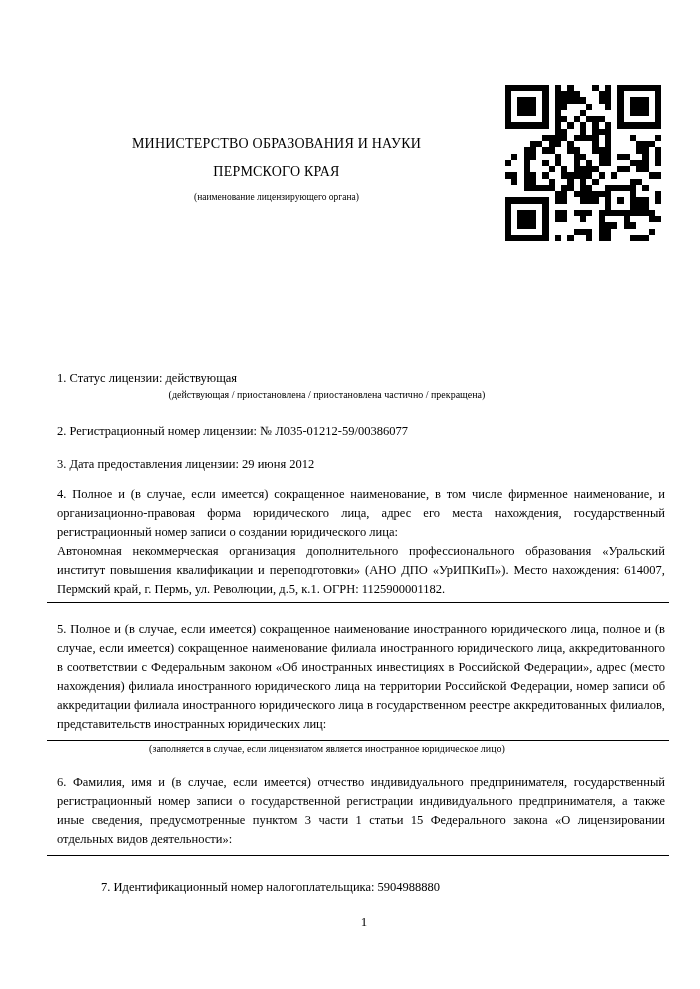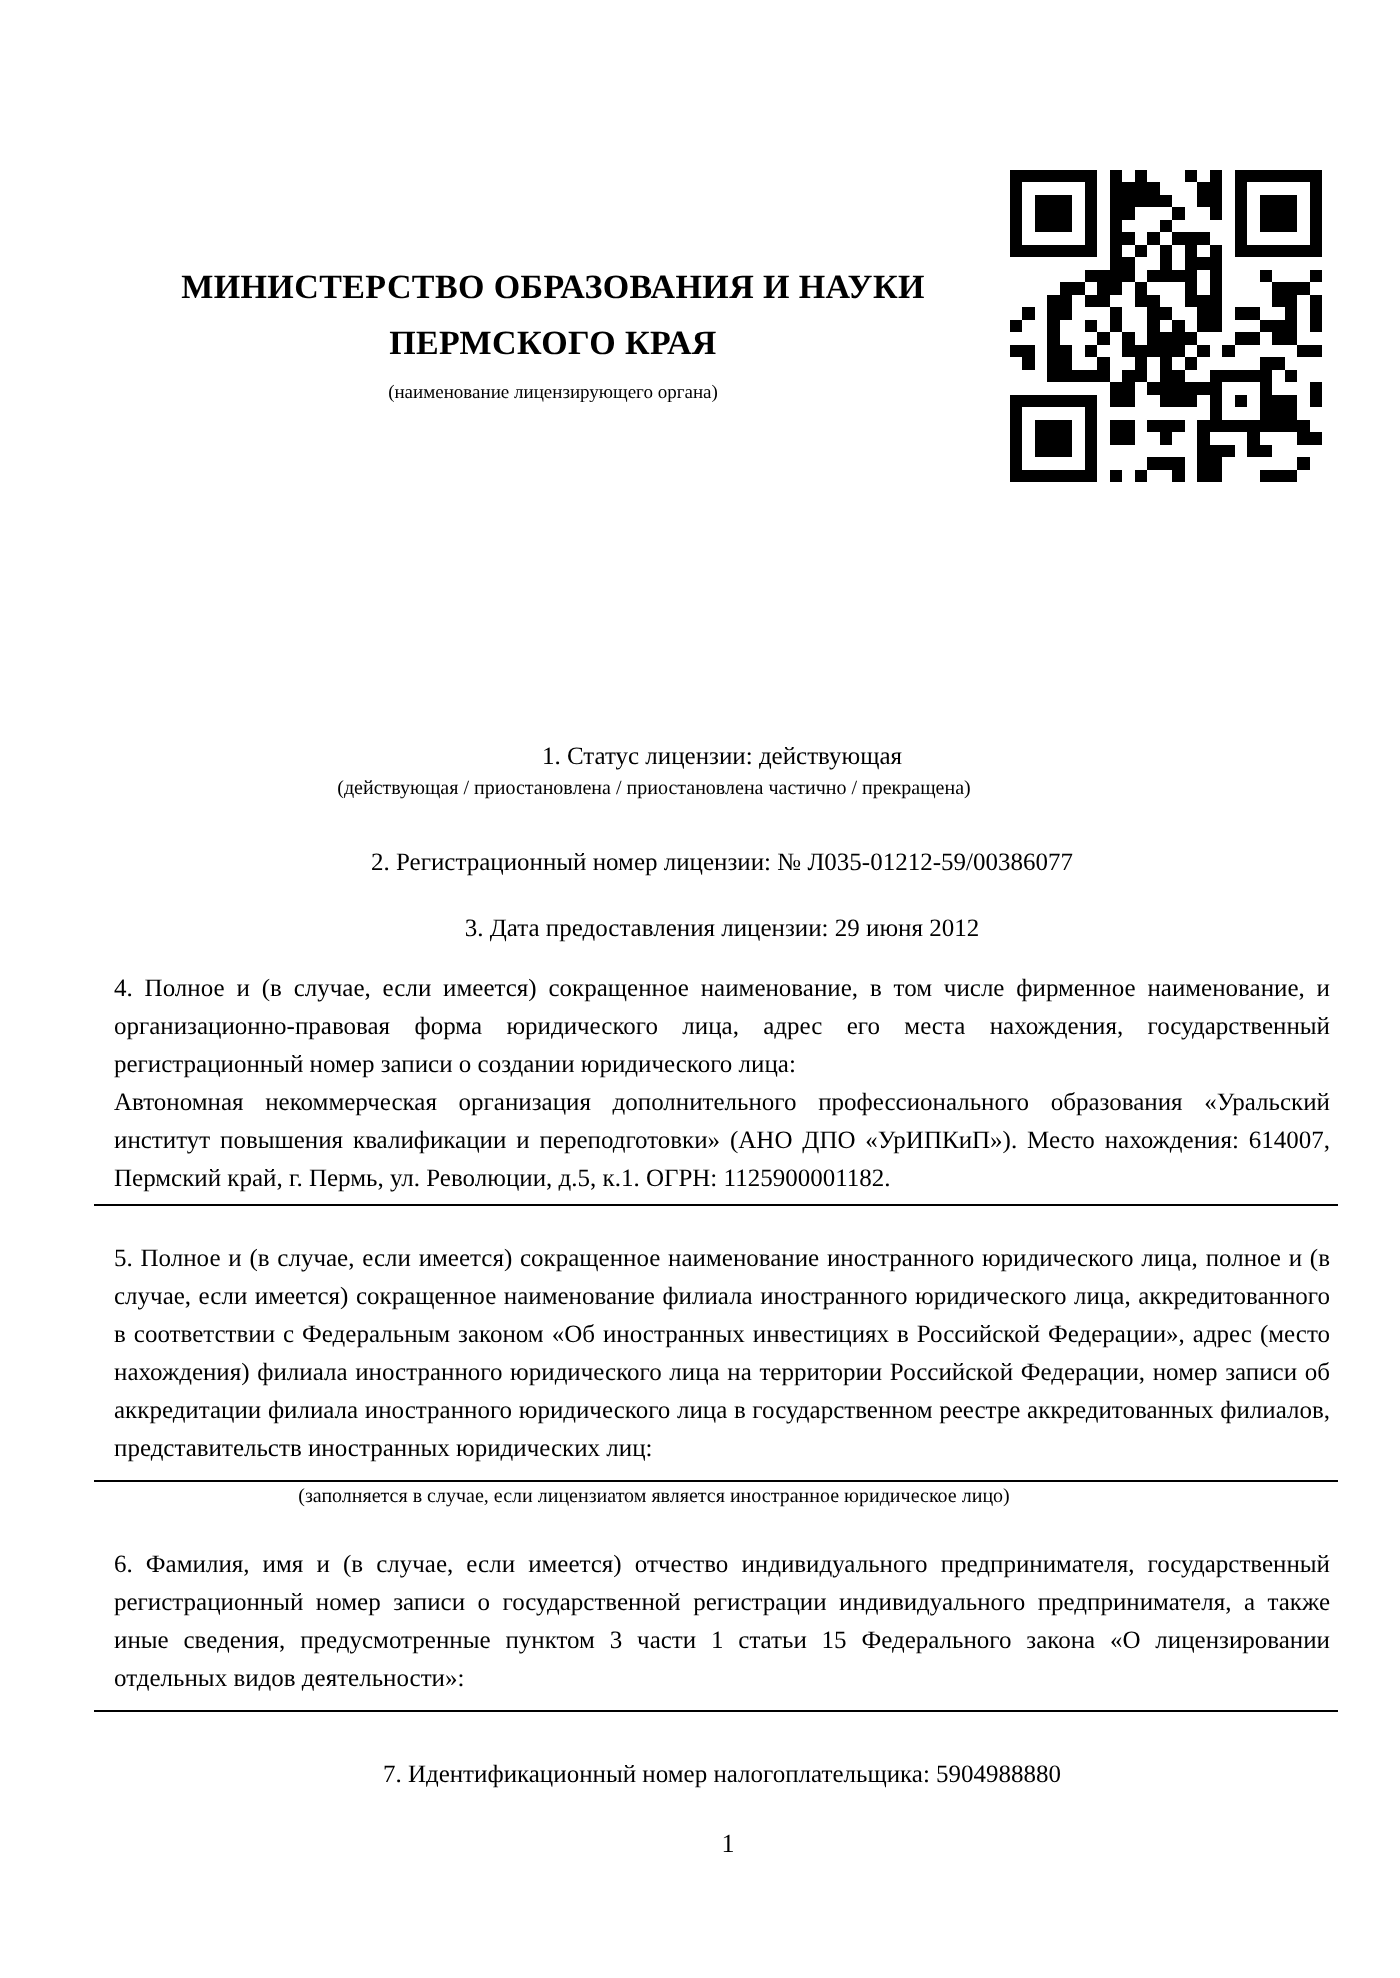--- a/index.html
+++ b/index.html
@@ -16,52 +16,52 @@
   .qr {
     position:absolute; top:85px; left:505px;
     width:156px; height:156px;
   }
   
   .header-block {
     position:absolute; top:130px; left:40px; width:473px;
     text-align:center;
   }
   .org-line {
-    font-weight:700; font-size:17px; line-height:28px; letter-spacing:0.2px;
+    font-weight:400; font-size:14px; line-height:28px; letter-spacing:0.2px;
   }
   .org-caption { font-size:9.5px; line-height:12px; margin-top:5px; }
 
   
   .title-block {
     position:absolute; top:300px; left:62px; width:608px;
     text-align:center; font-size:13px; line-height:20px;
   }
 
   
   .content {
     position:absolute; top:369px; left:57px; width:608px;
     font-size:12.5px; line-height:18px;
   }
-  .line  { line-height:18px;text-align:center; }
+  .line  { line-height:18px; }
   .para  { text-align:justify; line-height:19px; }
   .caption {
     font-size:10px; line-height:12px; text-align:center;
     position:relative; left:-34px;
   }
   .rule {
     height:0; border-top:1.8px solid #000;
     margin-left:-10px; margin-right:-4px;
   }
   .mt-cap1 { margin-top:2px; }
   .f2 { margin-top:21px; }
   .f3 { margin-top:15px; }
   .f4 { margin-top:12px; }
   .f5 { margin-top:17px; }
   .f6 { margin-top:18px; }
-  .f7 { margin-top:22px; }
+  .f7 { margin-top:22px;margin-left:44px; }
   .rule-tight { margin-top:3px; }
   .rule-empty { margin-top:6px; }
   .cap-after-rule { margin-top:2px; }
   .page-num {
     margin-top:17px; text-align:center; font-size:13px;
     position:relative; left:3px;
   }
 </style>
 </head>
 <body>

